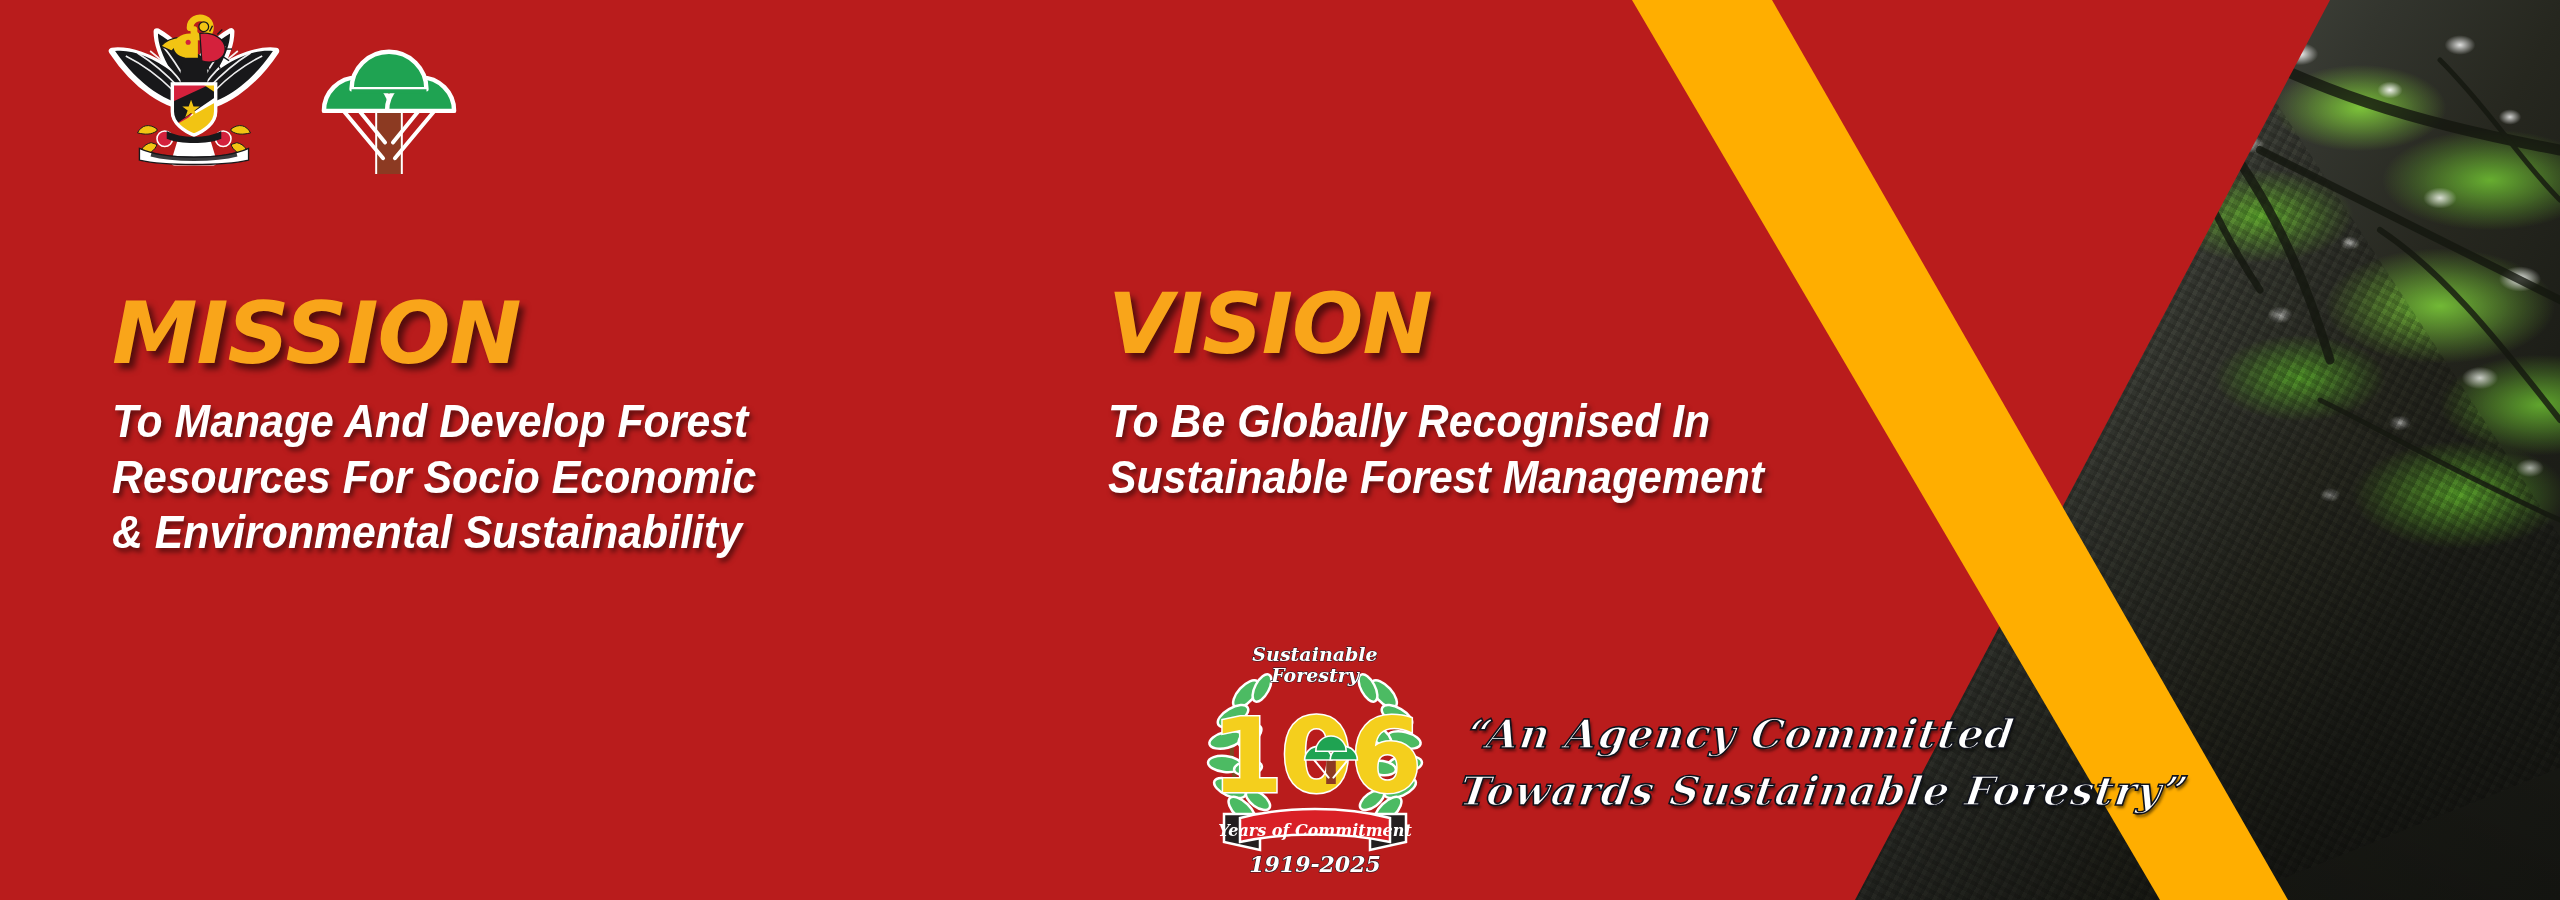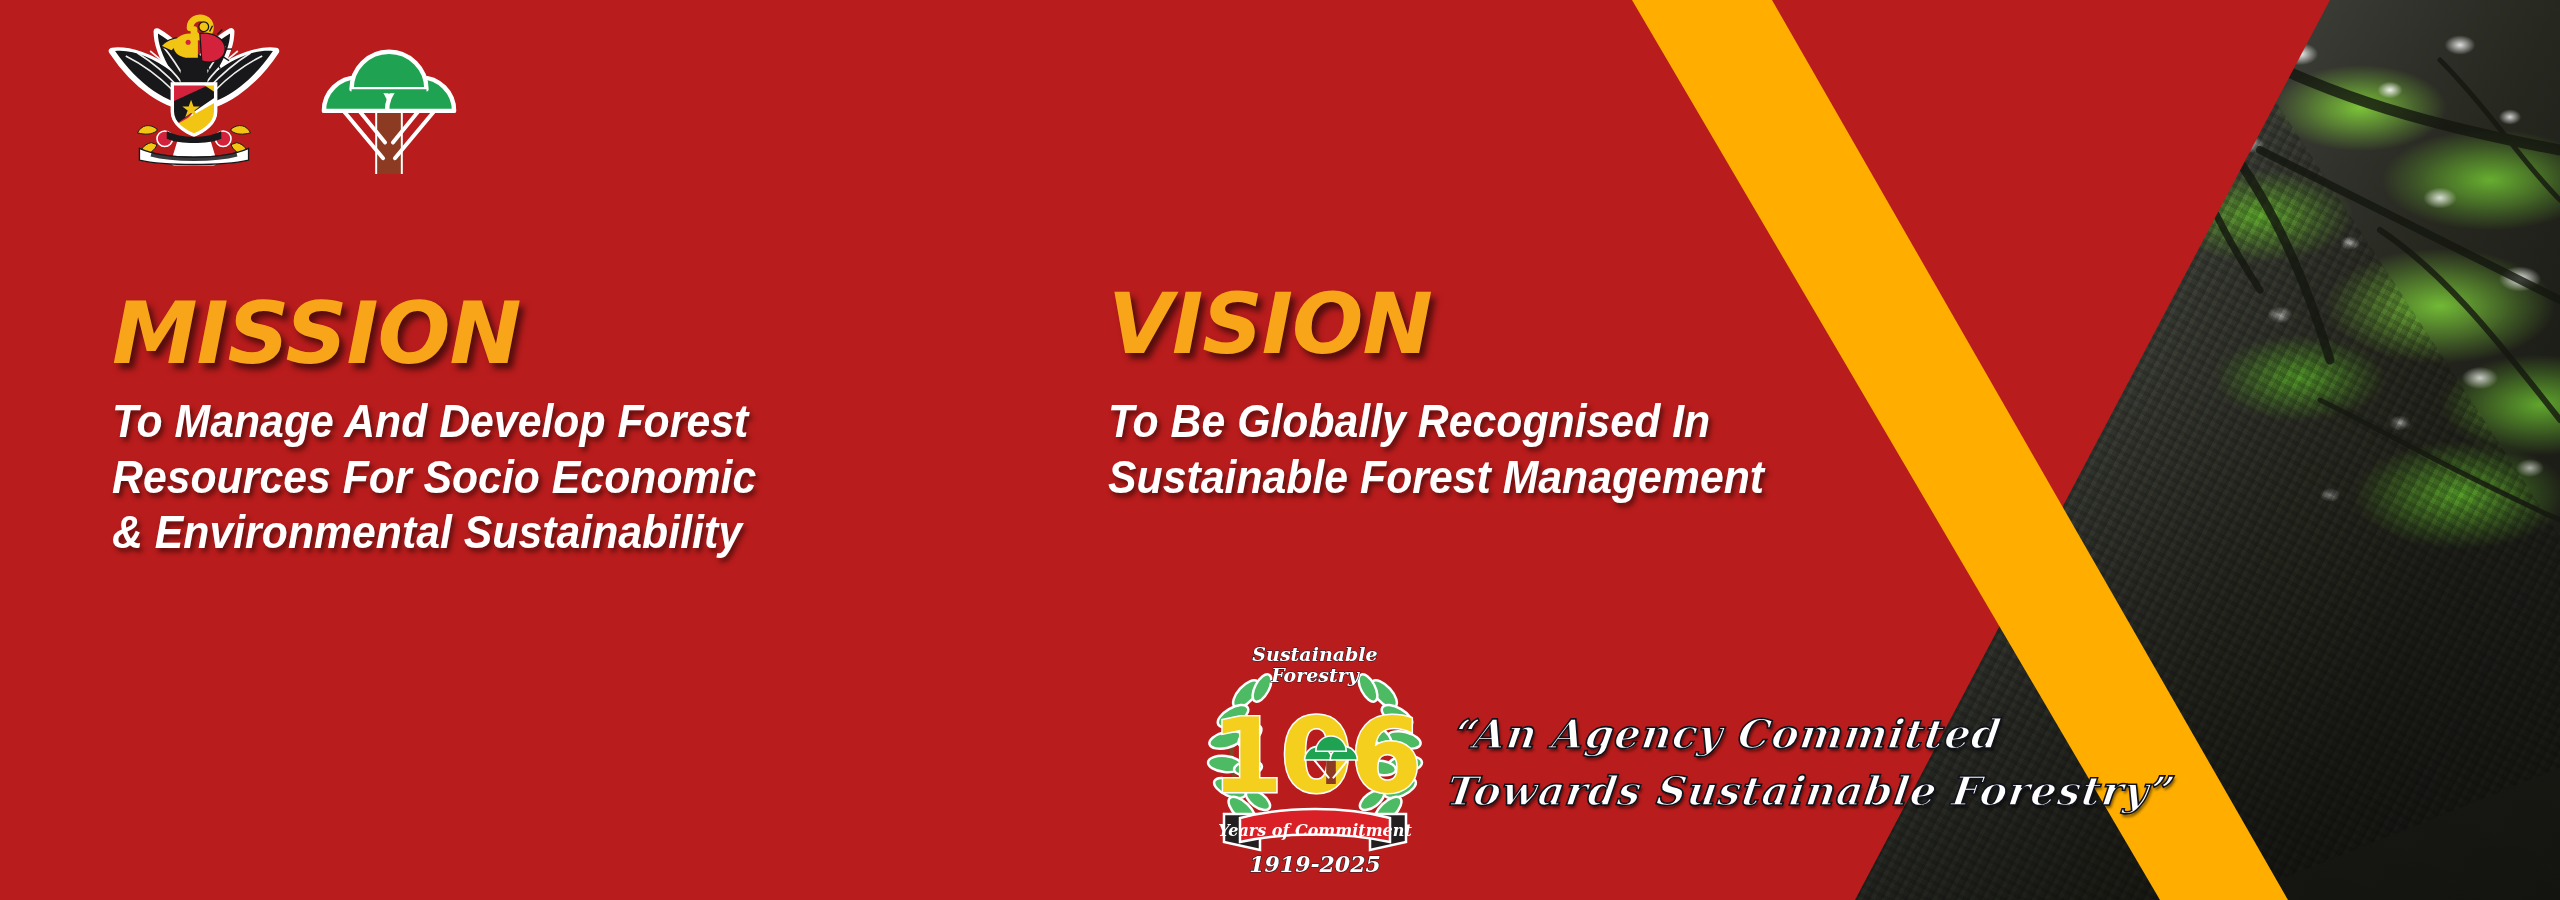--- a/index.html
+++ b/index.html
@@ -163,21 +163,21 @@
     transform-origin: left center;
   }
 
   
   .anniv-row {
     position: absolute;
     left: 1200px;
     top: 636px;
     display: flex;
     align-items: center;
-    gap: 22px;
+    gap: 35px;
   }
   .anniv-logo { width: 230px; height: 244px; display: block; }
 
   .tagline {
     font-family: "DejaVu Serif", "Liberation Serif", serif;
     font-style: italic;
     font-weight: bold;
     font-size: 40px;
     line-height: 1.42;
     color: #ffffff;

